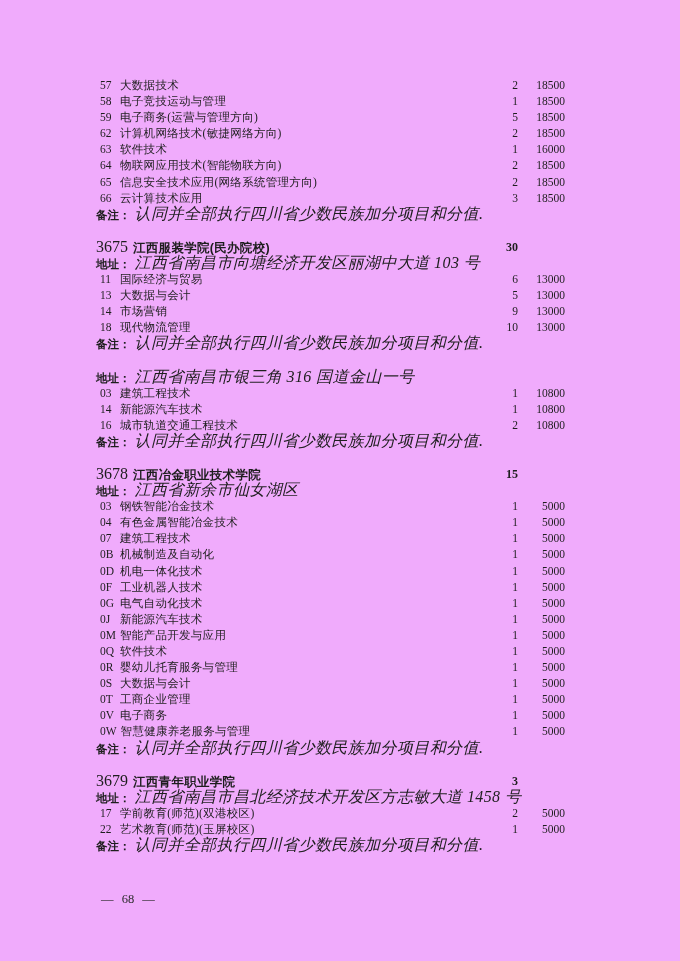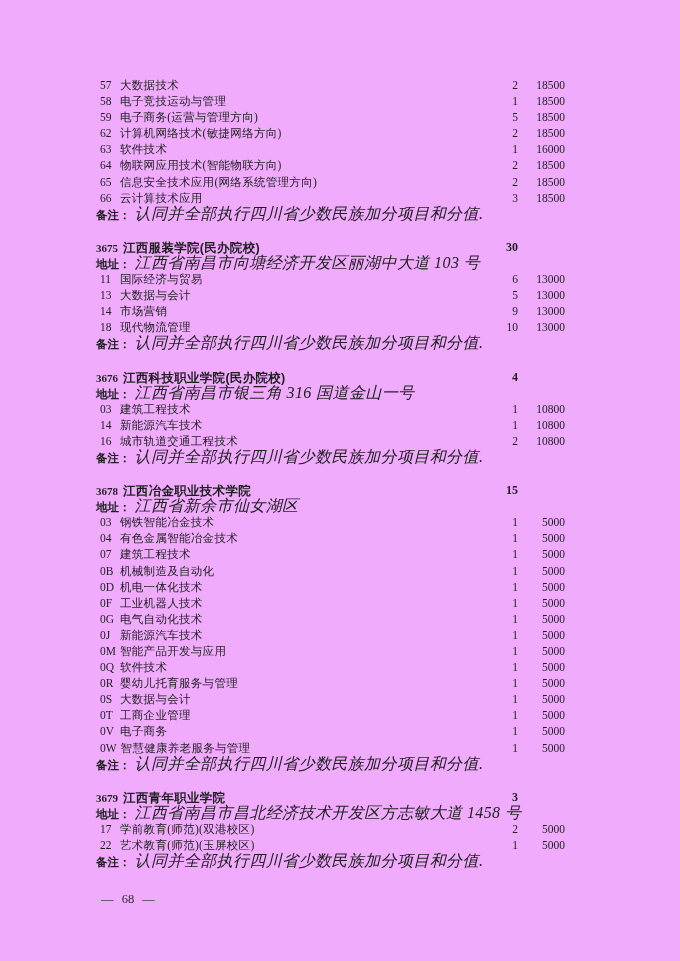--- a/index.html
+++ b/index.html
@@ -9,21 +9,21 @@
     color:#1e1e1e;
     -webkit-font-smoothing:antialiased;
   }
   .page{position:relative;width:680px;height:961px;overflow:hidden;background:#f0abfc;}
   .content{position:absolute;top:77px;left:0;width:680px;}
 
   .section{margin-top:17px;}
   .section:first-child{margin-top:0;}
 
   .sec-header{position:relative;height:16.1px;line-height:16.1px;padding-left:96px;white-space:nowrap;}
-  .sec-code{font-family:"Liberation Serif","DejaVu Serif",serif;font-weight:bold;font-size:11px;}
+  .sec-code{font-family:"Liberation Serif","DejaVu Serif",serif;font-weight:normal;font-size:16px;}
   .sec-name{font-family:"Liberation Sans","DejaVu Sans",sans-serif;font-weight:bold;font-size:12.5px;margin-left:5px;letter-spacing:0.3px;margin-top:44px;}
   .sec-total{position:absolute;top:0;left:440px;width:78px;text-align:right;font-weight:bold;font-size:12px;}
 
   .meta-row{position:relative;height:16.1px;line-height:16.1px;padding-left:96px;white-space:nowrap;}
   .meta-label{font-family:"Liberation Sans","DejaVu Sans",sans-serif;font-weight:bold;font-size:11.5px;}
   .meta-text{font-style:italic;font-size:16px;margin-left:4px;letter-spacing:0.4px;}
 
   .rows{display:block;}
   .row{position:relative;height:16.1px;line-height:16.1px;padding-left:100px;font-size:11.5px;white-space:nowrap;}
   .c-code{display:inline-block;min-width:16px;}
@@ -128,24 +128,20 @@
             <span class="c-count">10</span>
             <span class="c-fee">13000</span>
           </div>
         </div>
       <div class="meta-row">
         <span class="meta-label">备注：</span><span class="meta-text">认同并全部执行四川省少数民族加分项目和分值.</span>
       </div>
     </section>
 
     <section class="section">
-      <div class="sec-header">
-        <span class="sec-code">3676</span><span class="sec-name">江西科技职业学院(民办院校)</span>
-        <span class="sec-total">4</span>
-      </div>
       <div class="meta-row">
         <span class="meta-label">地址：</span><span class="meta-text">江西省南昌市银三角 316 国道金山一号</span>
       </div>
       <div class="rows">
 
           <div class="row">
             <span class="c-code">03</span><span class="c-name">建筑工程技术</span>
             <span class="c-count">1</span>
             <span class="c-fee">10800</span>
           </div>

